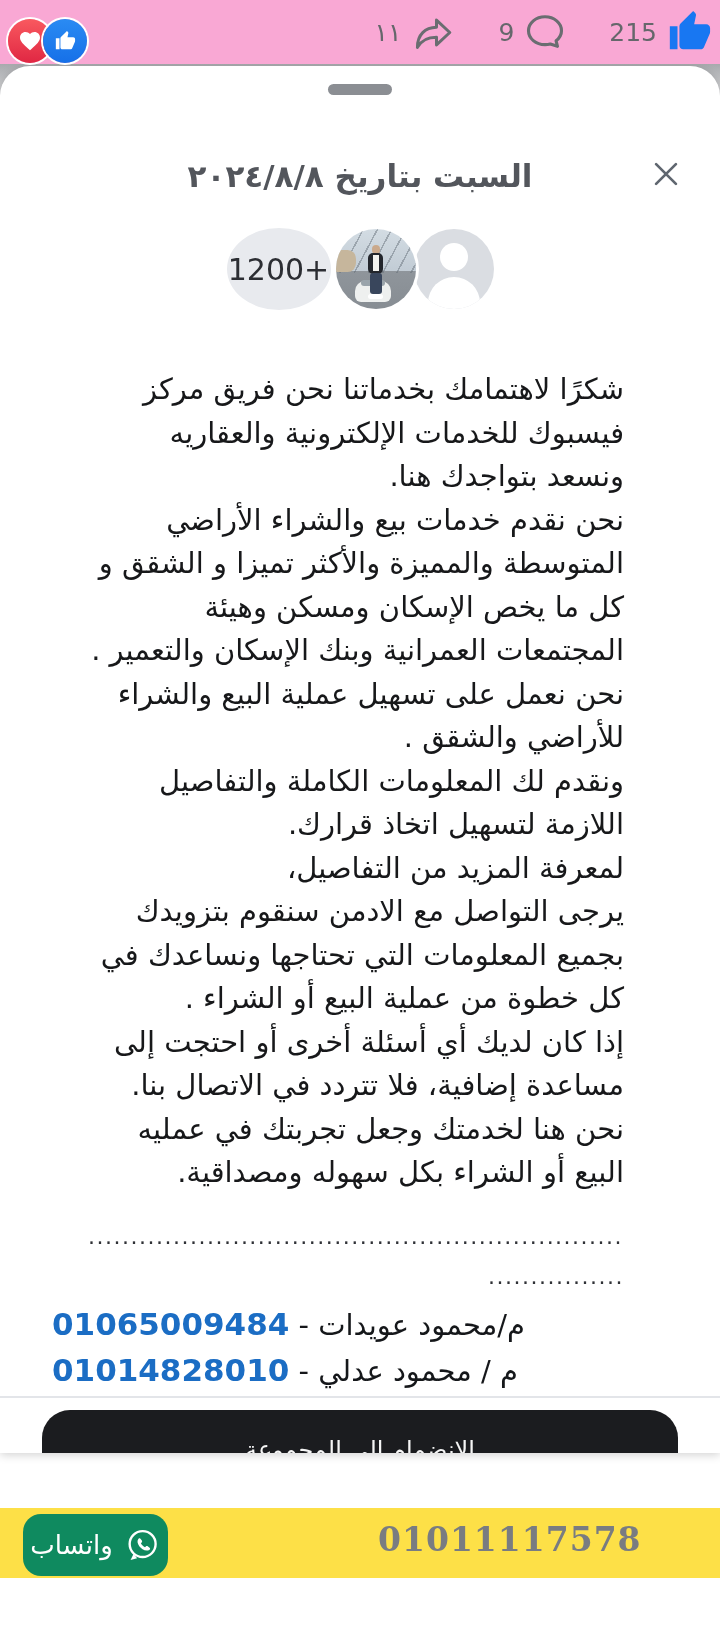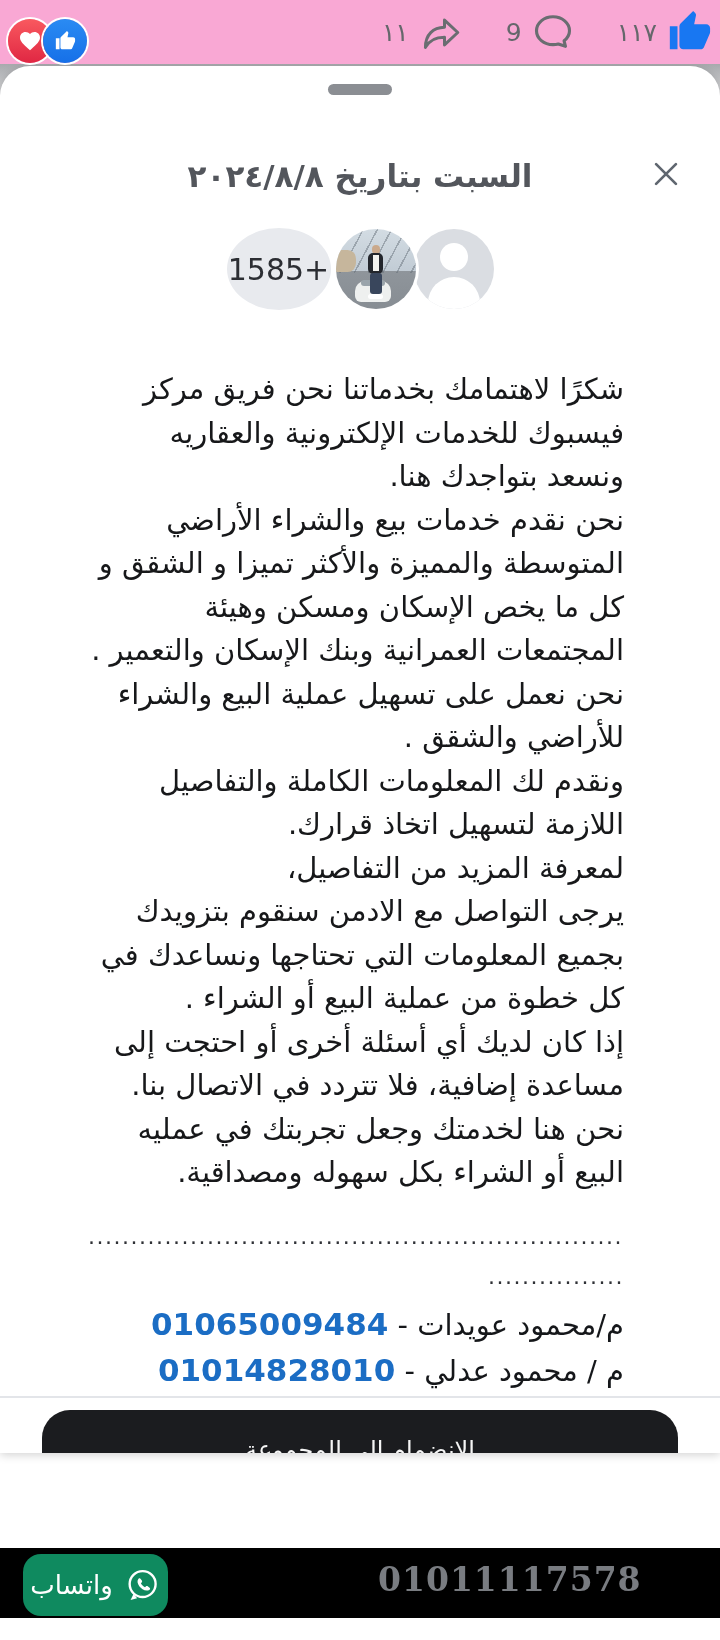--- a/index.html
+++ b/index.html
@@ -50,31 +50,31 @@
   .avatar.default .head{position:absolute;left:26px;top:14px;width:28px;height:28px;border-radius:50%;background:#fff;}
   .avatar.default .torso{position:absolute;left:14px;top:48px;width:52px;height:40px;border-radius:26px 26px 0 0;background:#fff;}
   
   .body-text{position:absolute;top:278px;right:96px;left:88px;
     direction:rtl;text-align:right;font-size:29px;line-height:43.5px;color:#17181a;white-space:pre-line;margin-top:24px;}
   .dots-long{position:absolute;top:1158px;right:96px;left:88px;text-align:right;direction:ltr;
     font-size:22px;letter-spacing:1.5px;color:#2f3136;overflow:hidden;white-space:nowrap;}
   .dots-short{position:absolute;top:1198px;right:96px;left:88px;text-align:right;direction:ltr;
     font-size:22px;letter-spacing:1.5px;color:#2f3136;}
   
-  .contacts{position:absolute;top:1236px;right:96px;left:76px;direction:rtl;text-align:right;}
+  .contacts{position:absolute;top:1236px;right:96px;left:52px;direction:rtl;text-align:left;}
   .contact-row{line-height:45px;font-size:29px;color:#15171a;}
   .contact-row .phone{font-weight:bold;font-size:31px;color:#1b6dc4;direction:ltr;unicode-bidi:embed;}
   .divider{position:absolute;top:1330px;left:0;width:720px;height:2px;background:#e3e5e9;}
   
   .join-btn{position:absolute;top:1344px;left:42px;right:42px;height:110px;background:#1b1c1f;
     border-radius:28px;overflow:hidden;}
   .join-btn .lbl{position:absolute;top:26px;left:0;width:100%;text-align:center;color:#f5f5f5;
     font-size:24px;direction:rtl;}
   
-  .bottombar{position:absolute;top:1508px;left:0;width:720px;height:70px;background:#000000;z-index:4;margin-top:40px;}
+  .bottombar{position:absolute;top:1508px;left:0;width:720px;height:70px;background:#fde047;z-index:4;}
   .wa-btn{position:absolute;left:23px;top:6px;width:145px;height:62px;border-radius:18px;background:#0f8a5f;
     display:flex;align-items:center;justify-content:center;gap:10px;}
   .wa-btn .lbl{color:#fff;font-size:26px;direction:rtl;}
   .bar-number{position:absolute;left:378px;top:15px;font-family:"DejaVu Serif",serif;font-weight:bold;
     font-size:33px;color:#797c81;letter-spacing:1px;line-height:1;}
   svg{display:block;}
 </style>
 </head>
 <body>
 
@@ -104,21 +104,21 @@
     <div class="count-group">
       <span class="count-num">9</span>
       <span style="transform:scaleX(-1);">
         <svg width="44" height="44" viewBox="0 0 24 24">
             <path fill="none" stroke="#6a6d71" stroke-width="1.7" stroke-linejoin="round" d="M21 11.3c0 4.2-4 7.6-9 7.6-1 0-2-.13-2.9-.38L5.2 19.8l.75-3C4.2 15.4 3 13.5 3 11.3 3 7.1 7 3.7 12 3.7s9 3.4 9 7.6z"></path>
           </svg>
       </span>
     </div>
     <div class="gap1"></div>
     <div class="count-group">
-      <span class="count-num">١١٧</span>
+      <span class="count-num">215</span>
       <span>
         <svg width="46" height="46" viewBox="0 0 24 24">
             <path fill="#1877F2" d="M2 21h4V9H2v12zM23 10c0-1.1-.9-2-2-2h-6.31l.95-4.57.03-.32c0-.41-.17-.79-.44-1.06L14.17 1 7.59 7.59C7.22 7.95 7 8.45 7 9v10c0 1.1.9 2 2 2h9c.83 0 1.54-.5 1.84-1.22l3.02-7.05c.09-.23.14-.47.14-.73v-2z"></path>
           </svg>
       </span>
     </div>
   </div>
 </div>
 
 <div class="backdrop"></div>
@@ -130,21 +130,21 @@
     <div class="ttl">السبت بتاريخ ٢٠٢٤/٨/٨</div>
   </div>
 
   <div class="close-btn">
     <svg width="34" height="34" viewBox="0 0 24 24">
         <path stroke="#606770" stroke-width="1.9" stroke-linecap="round" d="M5 5 L19 19 M19 5 L5 19" fill="none"></path>
       </svg>
   </div>
 
   <div class="avatars">
-    <div class="more-pill">1585+</div>
+    <div class="more-pill">1200+</div>
     <div class="avatar photo">
       <div class="cables"></div>
       <div class="sand"></div>
       <div class="car"></div>
       <div class="car-glass"></div>
       <div class="head"></div>
       <div class="jacket"></div>
       <div class="shirt"></div>
       <div class="pants"></div>
       <div class="shoes"></div>

